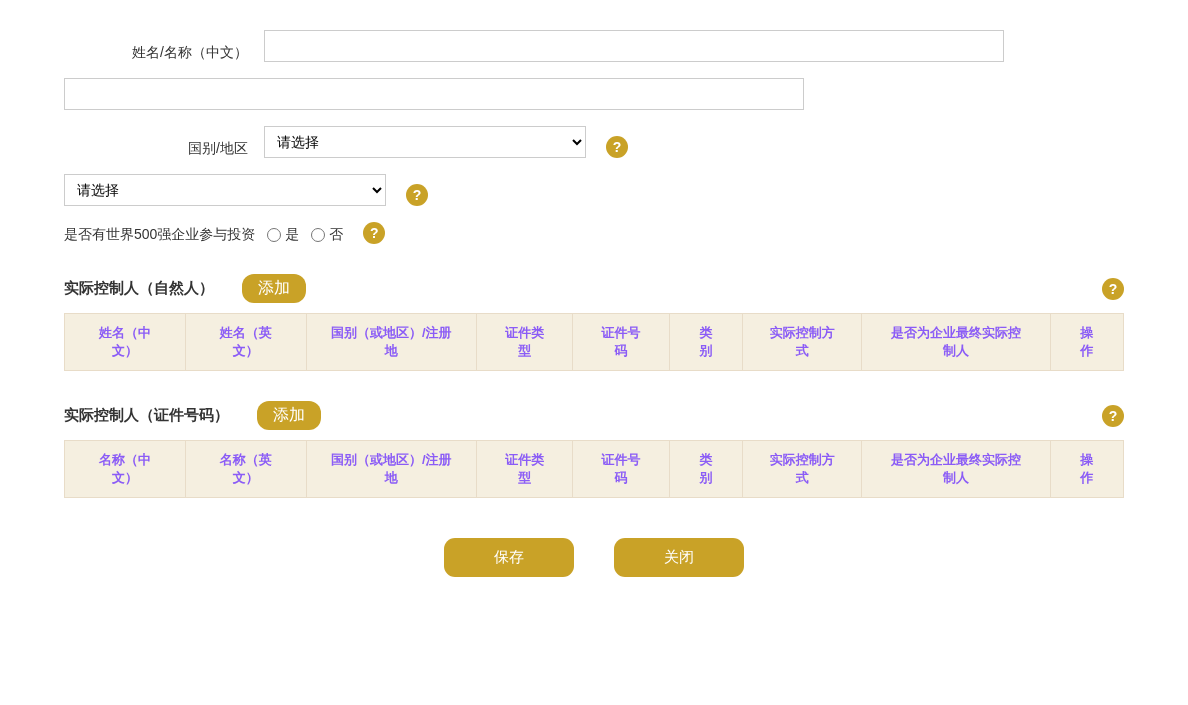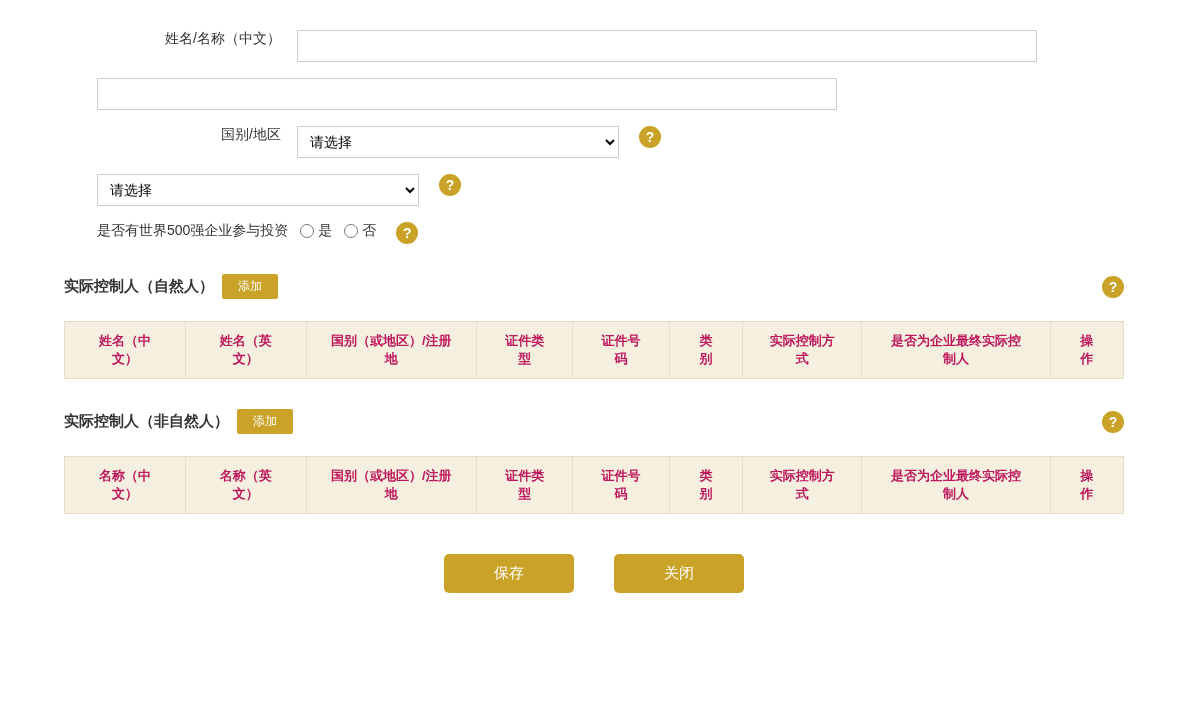--- a/index.html
+++ b/index.html
@@ -26,24 +26,23 @@
       max-width: 1060px;
     }
 
     
     .form-section {
       margin-bottom: 20px;
     }
 
     .form-row {
       display: flex;
-      align-items: flex-start;
+      align-items: flex-end;
       margin-bottom: 16px;
       position: relative;
-      margin-left: 33px;
     }
 
     .form-label {
       width: 200px;
       text-align: right;
       padding-right: 16px;
       color: #333;
       font-size: 14px;
       flex-shrink: 0;
     }
@@ -108,57 +107,57 @@
 
     .radio-label {
       font-size: 14px;
       color: #333;
     }
 
     
     .section-header {
       display: flex;
       align-items: center;
-      gap: 8px;
-      margin-bottom: 12px;
+      gap: 28px;
+      margin-bottom: 0;
       padding: 10px 0 10px 0;
       position: relative;
     }
 
     .section-title {
       font-size: 15px;
       font-weight: bold;
       color: #333;
     }
 
     .add-btn {
       background: #c9a227;
       color: #fff;
       border: none;
       padding: 4px 16px;
-      font-size: 12px;
-      cursor: pointer;
-      border-radius: 2px;
+      font-size: 16px;
+      cursor: pointer;
+      border-radius: 12px;
       font-family: inherit;
     }
 
     .section-help {
       margin-left: auto;
     }
 
     
     .data-table {
       width: 100%;
       border-collapse: collapse;
       margin-bottom: 20px;
     }
 
     .data-table th {
       background: #f5efe0;
-      color: #be185d;
+      color: #8b5cf6;
       font-size: 13px;
       font-weight: bold;
       padding: 10px 24px;
       text-align: center;
       border: 1px solid #e8dcc8;
       vertical-align: middle;
     }
 
     
     .bottom-buttons {
@@ -169,21 +168,21 @@
       padding-bottom: 30px;
     }
 
     .btn-save, .btn-close {
       background: #c9a227;
       color: #fff;
       border: none;
       padding: 10px 50px;
       font-size: 15px;
       cursor: pointer;
-      border-radius: 5px;
+      border-radius: 11px;
       font-family: inherit;
       font-weight: normal;
     }
 
     .section-block {
       margin-bottom: 8px;
     }
   </style>
 </head>
 <body>
@@ -256,21 +255,21 @@
           <th>操作</th>
         </tr>
       </thead>
       <tbody>
       </tbody>
     </table>
   </div>
 
   <div class="section-block">
     <div class="section-header">
-      <span class="section-title">实际控制人（非自然人）</span>
+      <span class="section-title">实际控制人（证件号码）</span>
       <button class="add-btn">添加</button>
       <div class="section-help">
         <div class="help-icon">?</div>
       </div>
     </div>
 
     <table class="data-table">
       <thead>
         <tr>
           <th>名称（中文）</th>

